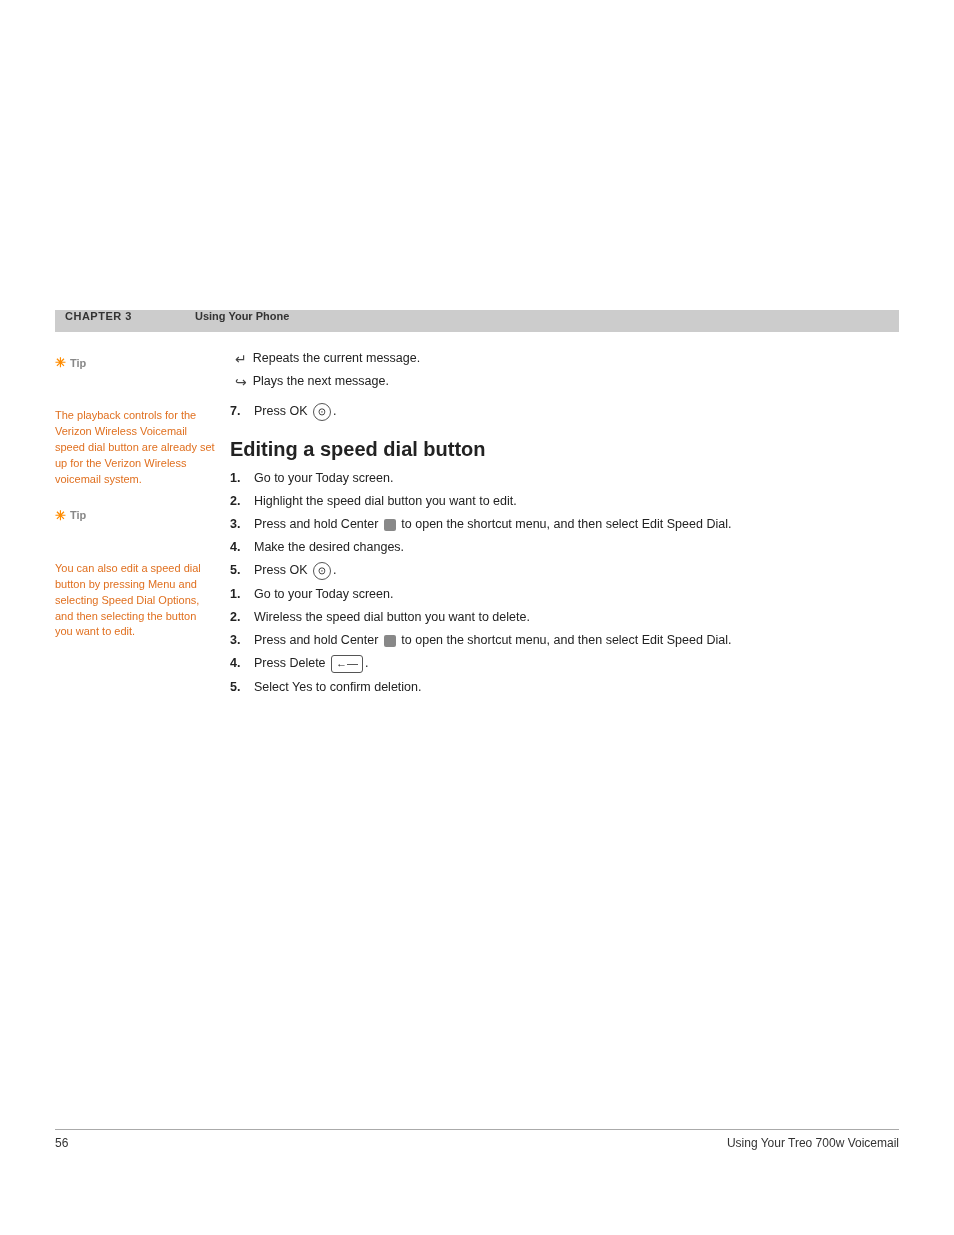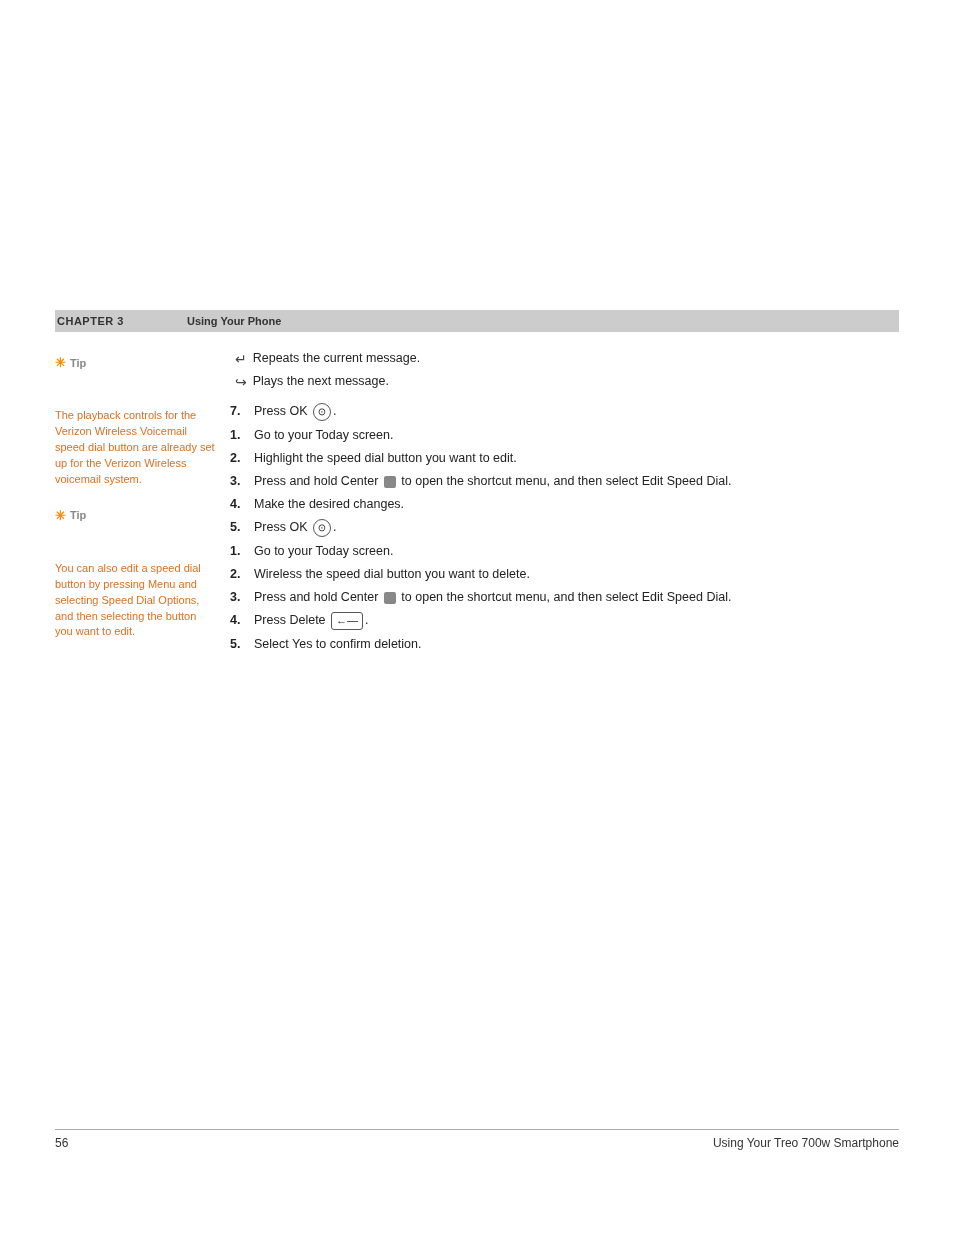--- a/index.html
+++ b/index.html
@@ -27,22 +27,21 @@
 
     
     .chapter-header {
       position: absolute;
       top: 310px;
       left: 55px;
       right: 55px;
       height: 22px;
       background: #cccccc;
       display: flex;
-      align-items: center;
-      padding: 0 2px;
+      padding: 0 10px;
     }
 
     .chapter-label {
       font-weight: bold;
       font-size: 11px;
       color: #333333;
       letter-spacing: 0.5px;
       width: 130px;
     }
 
@@ -261,20 +260,21 @@
       </div>
 
       <div class="numbered-item">
         <span class="item-number">7.</span>
         <span class="item-text">
           <span>Press OK</span>
           <span class="ok-button" style="font-size:10px;">⊙</span>.
         </span>
       </div>
 
+      <div class="section-heading">Editing a speed dial button</div>
 
       <div class="numbered-item">
         <span class="item-number">1.</span>
         <span class="item-text">Go to your Today screen.</span>
       </div>
 
       <div class="numbered-item">
         <span class="item-number">2.</span>
         <span class="item-text">Highlight the speed dial button you want to edit.</span>
       </div>
@@ -326,16 +326,16 @@
       <div class="numbered-item">
         <span class="item-number">5.</span>
         <span class="item-text">Select Yes to confirm deletion.</span>
       </div>
 
     </div>
   </div>
 
   <div class="footer">
     <span class="footer-page">56</span>
-    <span class="footer-title">Using Your Treo 700w Smartphone</span>
+    <span class="footer-title">Using Your Treo 700w Voicemail</span>
   </div>
 
 </div>
 
 </body></html>

